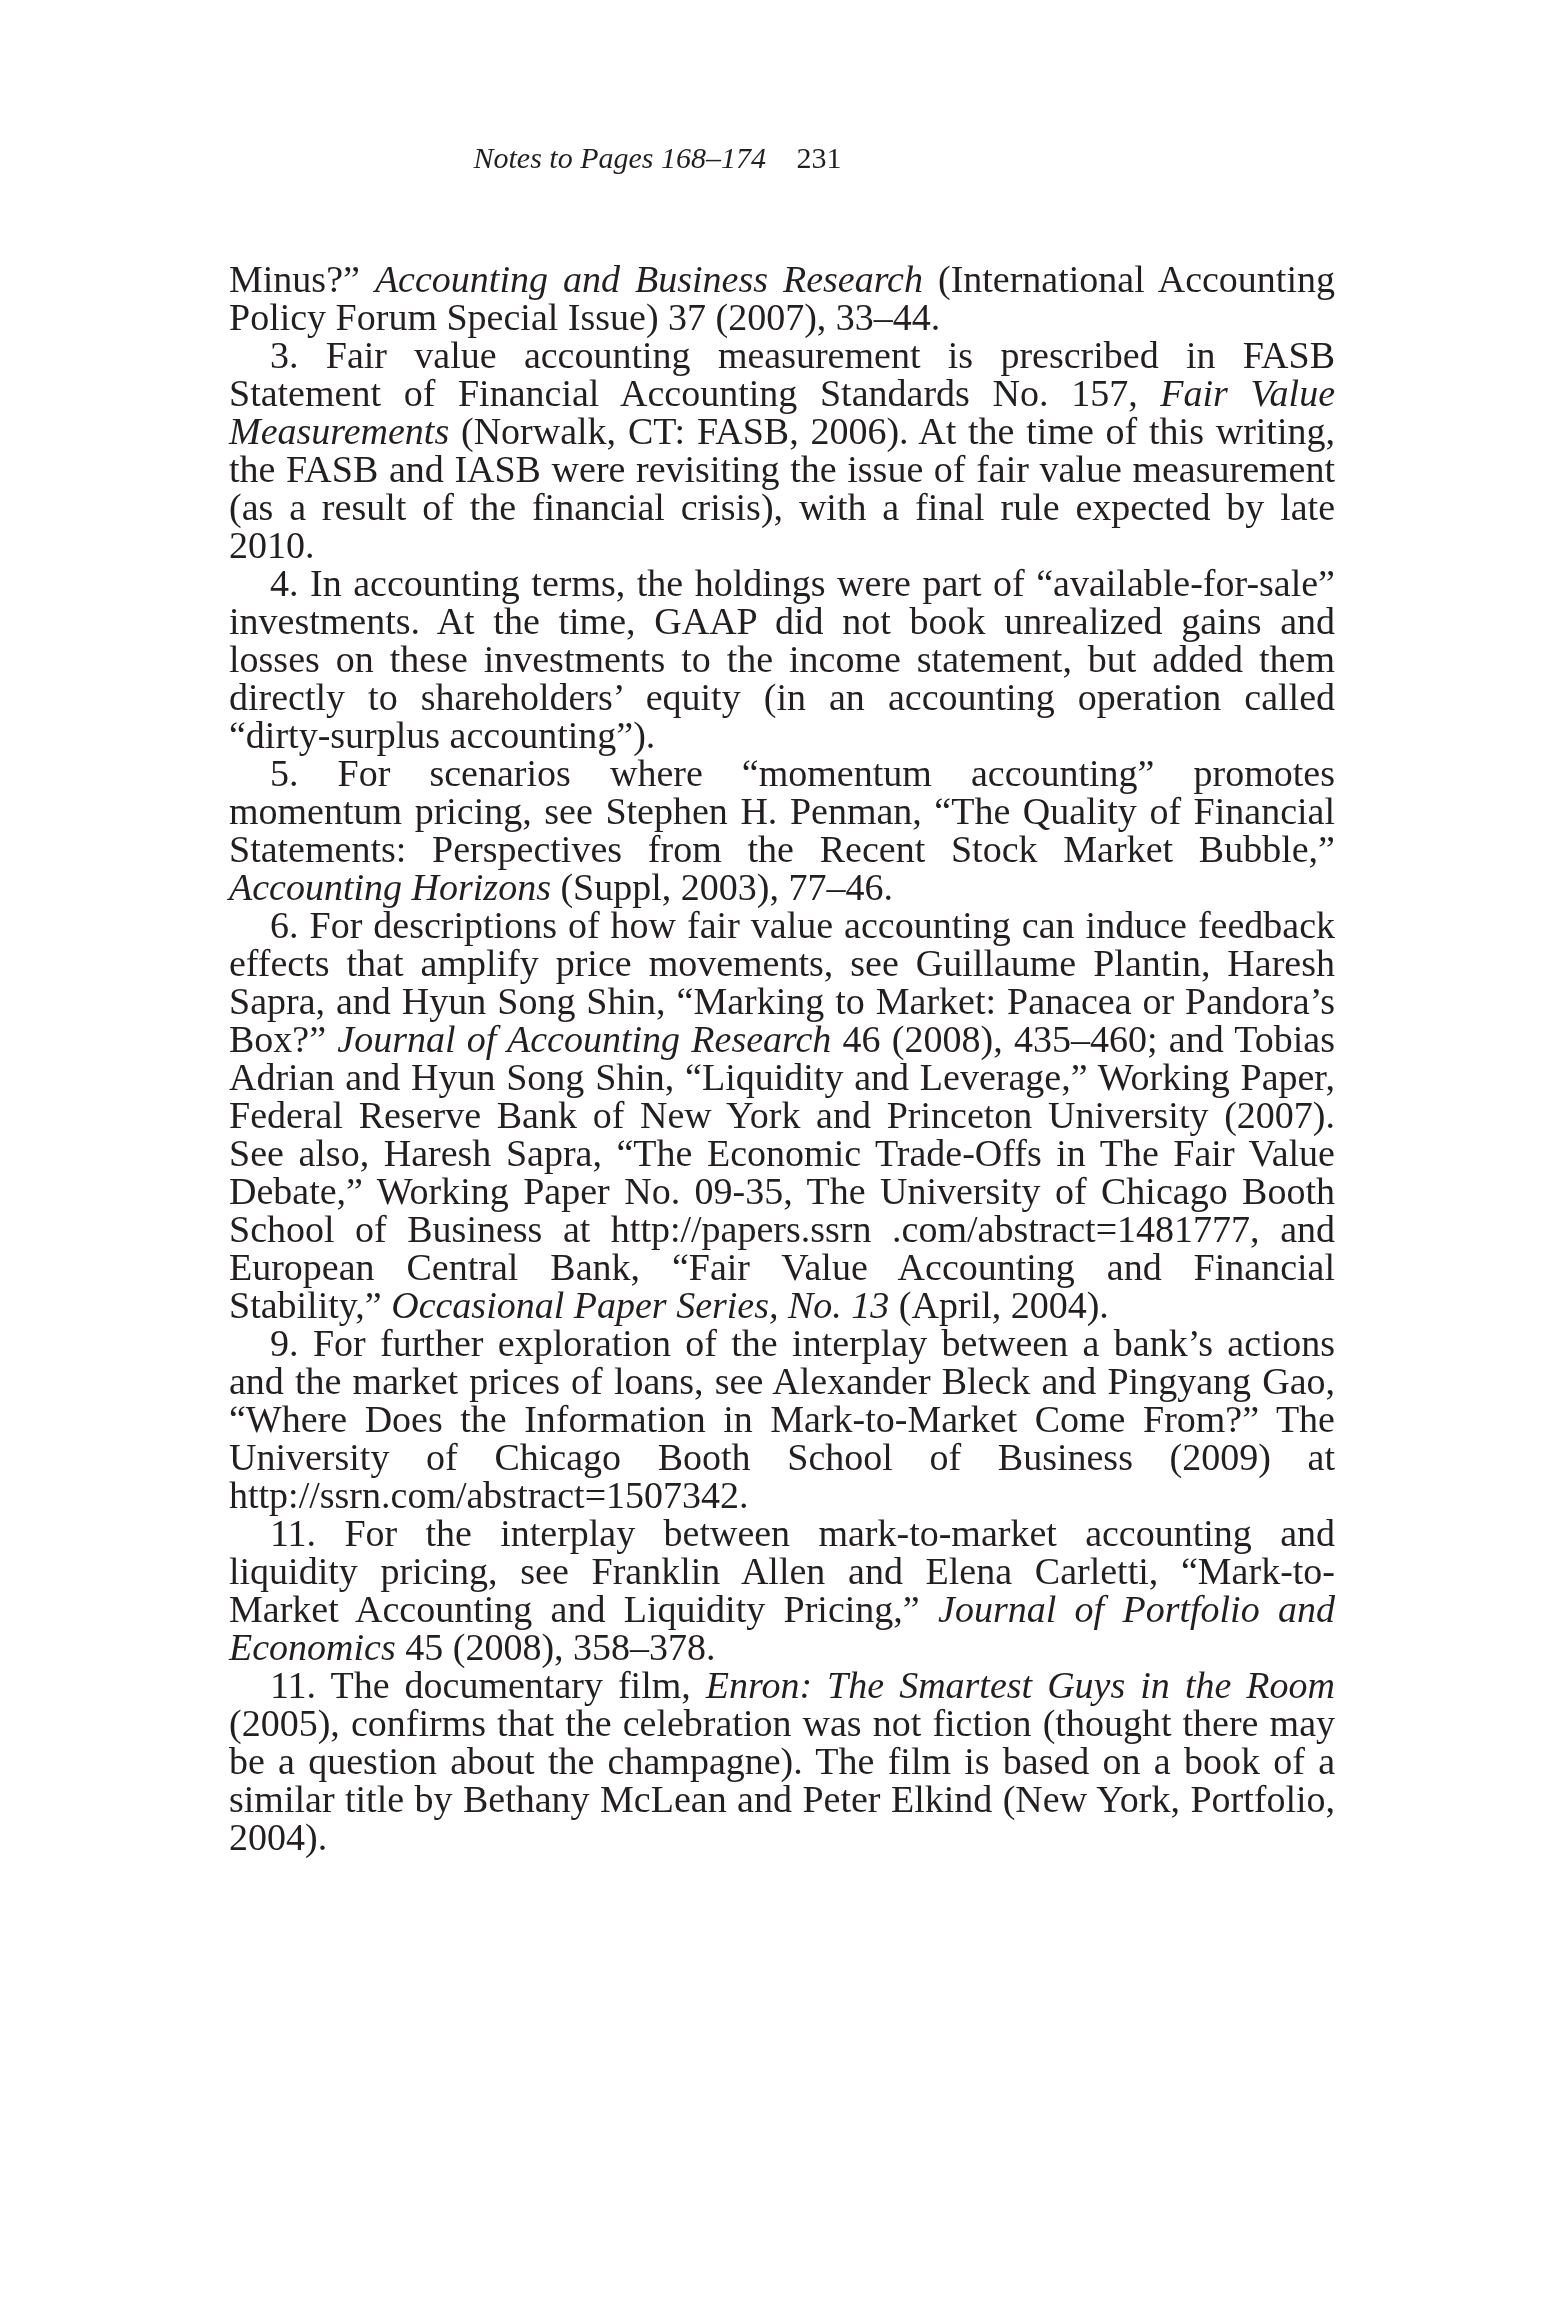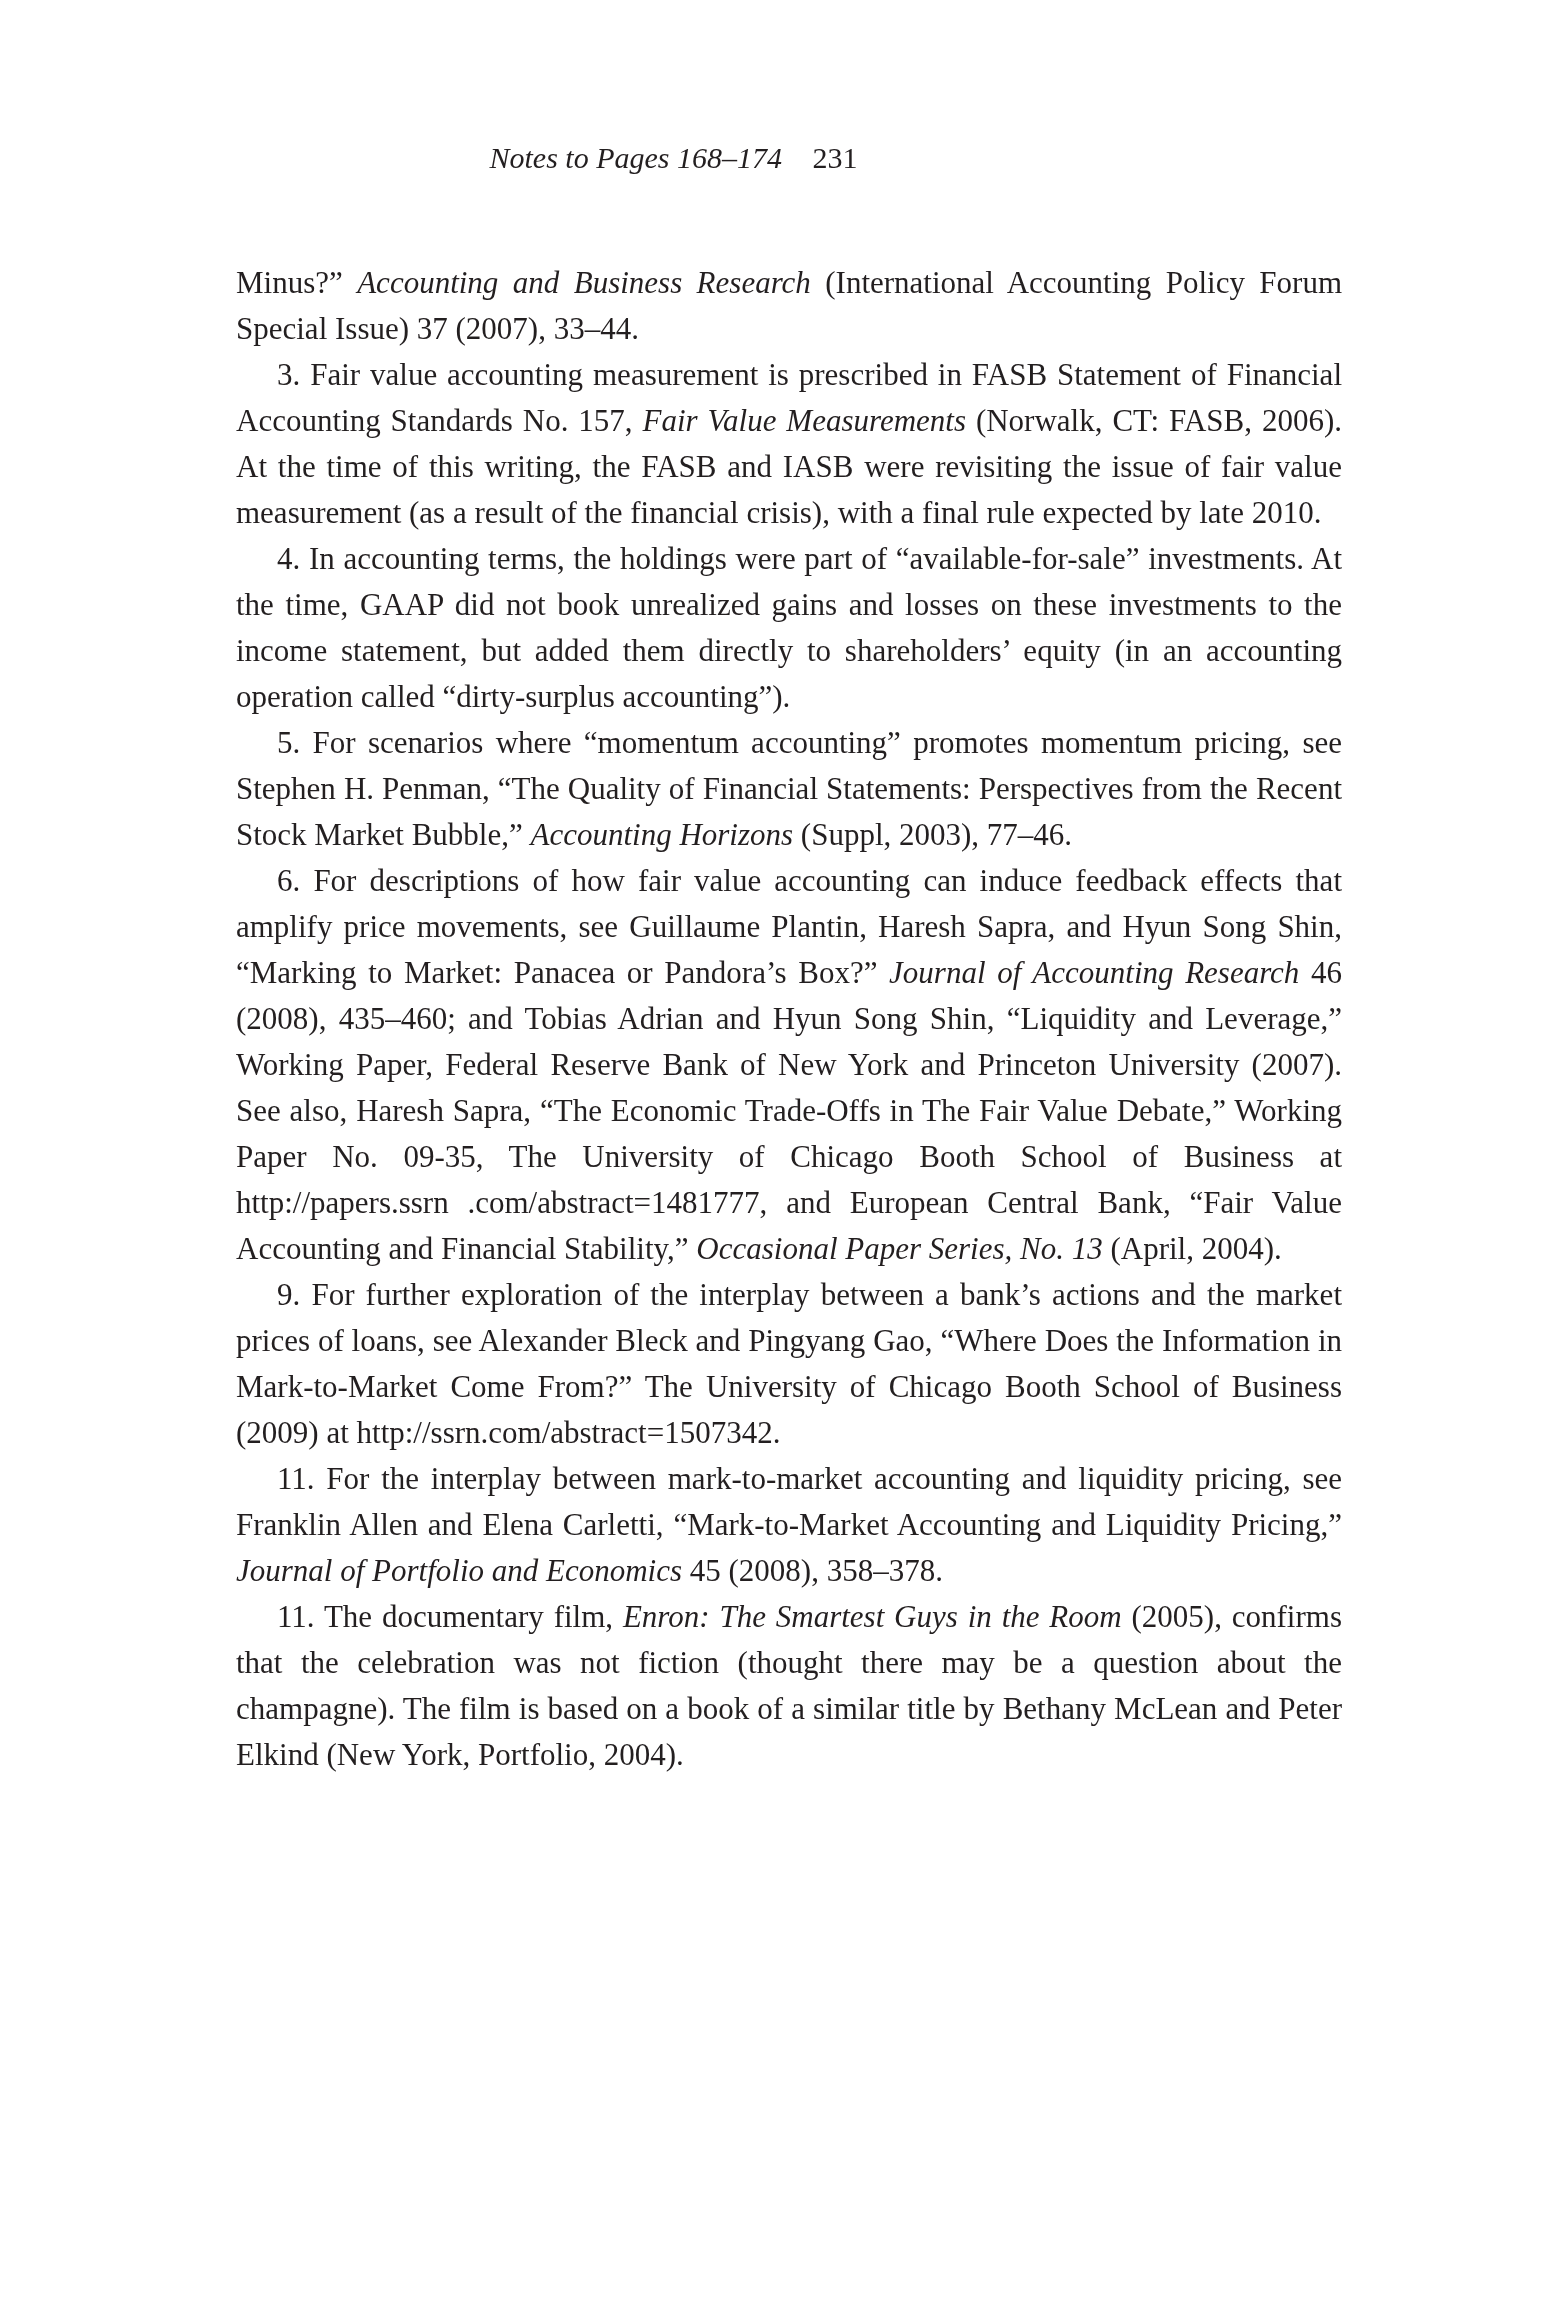--- a/index.html
+++ b/index.html
@@ -17,35 +17,34 @@
     }
     .page-header {
       position: absolute;
       top: 138px;
       left: 0;
       width: 1315px;
       text-align: center;
       font-size: 30px;
       line-height: 39px;
       white-space: nowrap;
-      padding-left: 16px;
     }
     .page-header .running-head {
       font-style: italic;
     }
     .page-header .page-number {
       margin-left: 23px;
     }
     .notes-body {
       position: absolute;
       top: 260px;
-      left: 236px;
+      left: 229px;
       width: 1106px;
-      font-size: 31px;
-      line-height: 46px;
+      font-size: 38px;
+      line-height: 38px;
       text-align: justify;
       hyphens: manual;
     }
     .note {
       margin: 0;
       padding: 0;
       text-indent: 41px;
     }
     .note.continuation {
       text-indent: 0;

